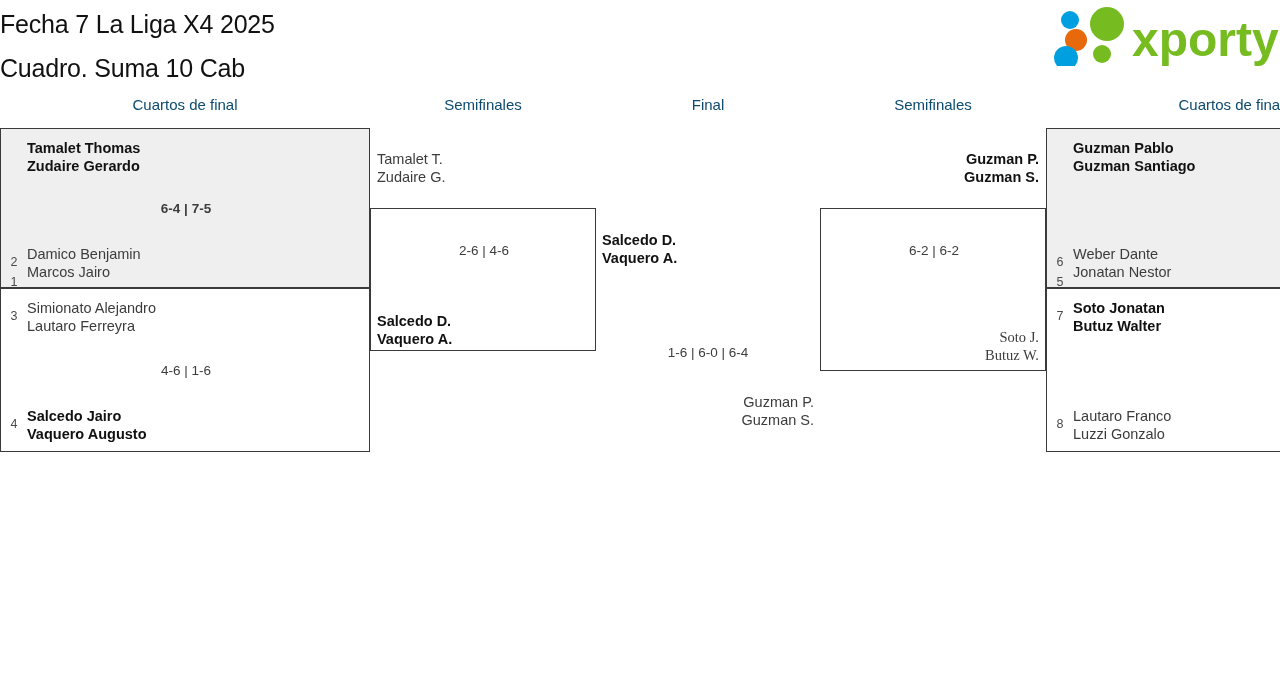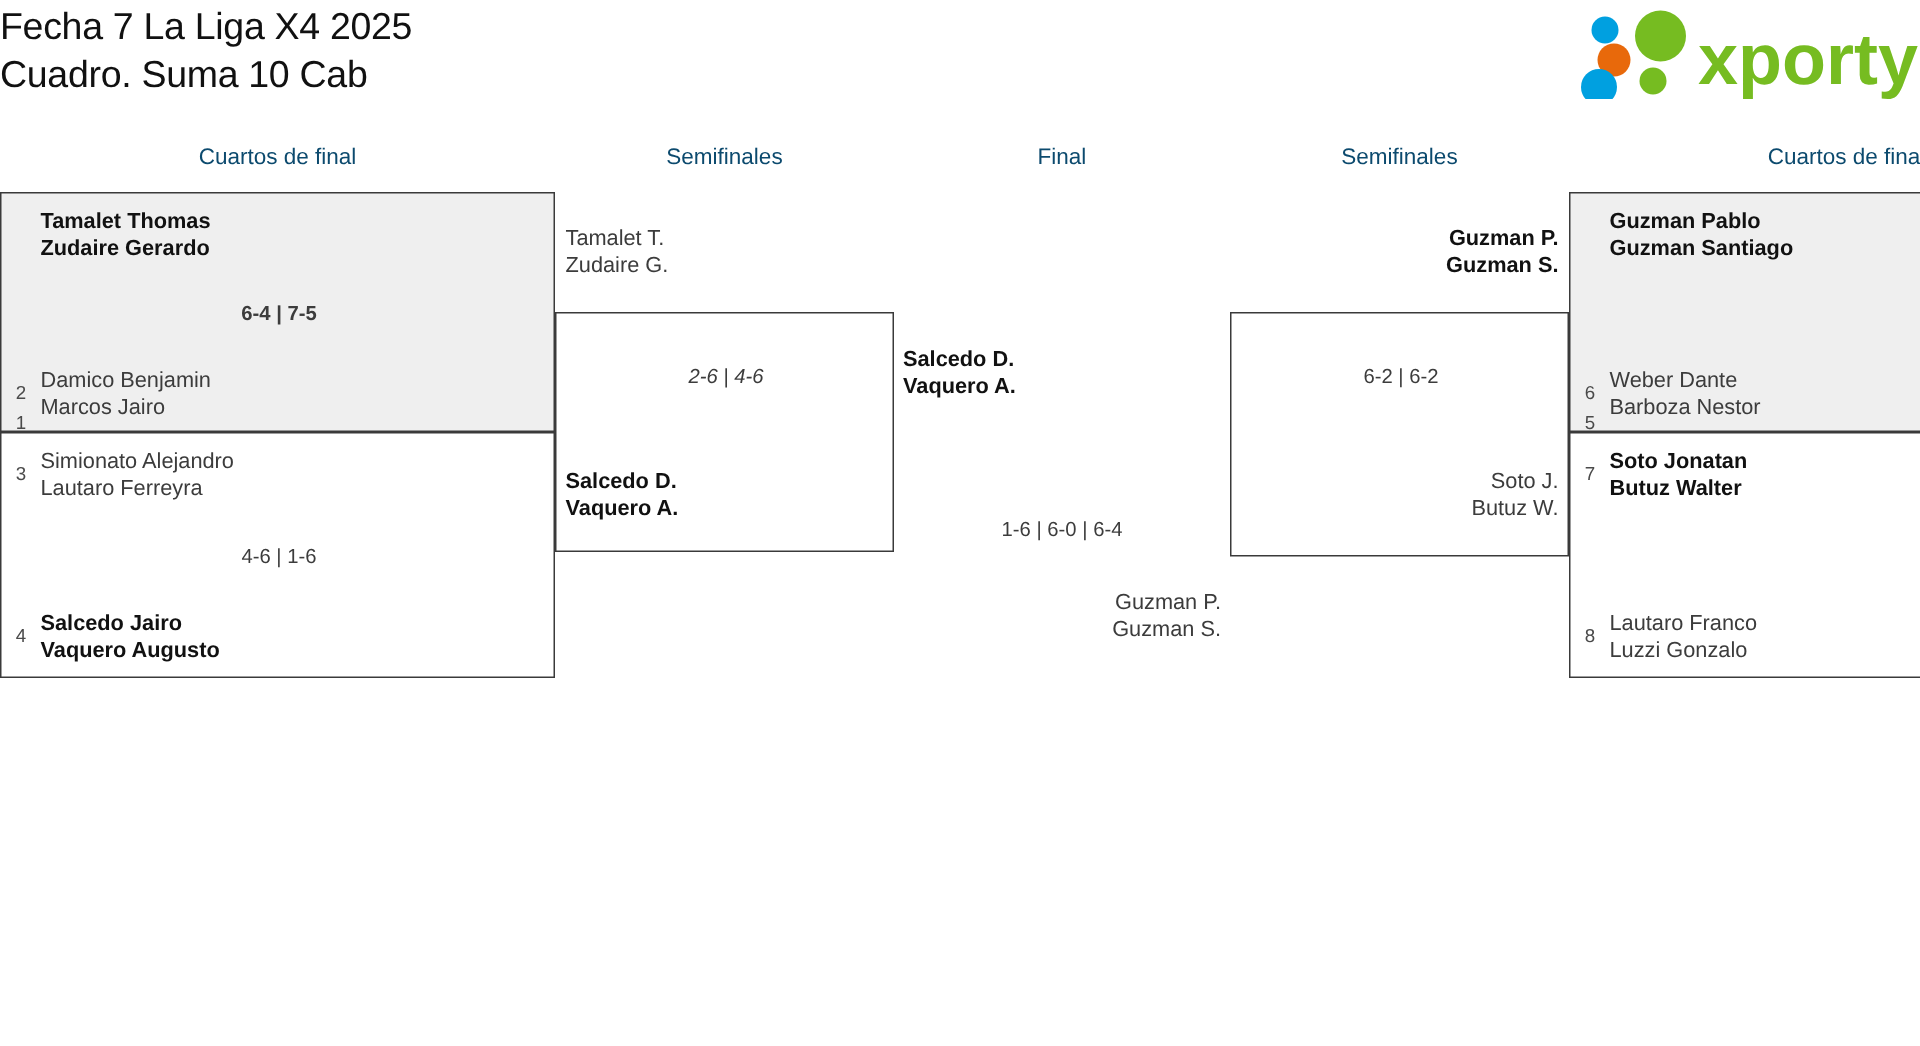--- a/index.html
+++ b/index.html
@@ -8,21 +8,21 @@
     background:#ffffff;
     font-family:"Liberation Sans","DejaVu Sans",sans-serif;
     color:#1a1a1a;
     overflow:hidden;
     position:relative;
   }
   
   #header{position:absolute;left:0;top:0;width:1280px;height:88px;}
   #title{
     position:absolute;left:0;top:2px;width:760px;
-    font-size:25px;line-height:32px;font-weight:400;color:#111;
+    font-size:25px;line-height:44px;font-weight:400;color:#111;
     letter-spacing:-0.2px;white-space:pre-line;
   }
   #logo{position:absolute;right:0;top:6px;width:230px;height:60px;}
   
   .round-head{
     position:absolute;top:96px;
     font-size:15px;color:#0c4a6e;text-align:center;font-weight:400;
   }
   
   .box{position:absolute;box-sizing:border-box;border:1px solid #3a3a3a;}
@@ -91,21 +91,21 @@
     <span class="ln">Lautaro Ferreyra</span>
   </div>
   <div class="score" style="left:0;top:74px;width:370px;text-align:center;">4-6 | 1-6</div>
   <span class="seed" style="left:4px;top:128px;">4</span>
   <div class="team al winner" style="left:26px;top:118px;">
     <span class="ln">Salcedo Jairo</span>
     <span class="ln">Vaquero Augusto</span>
   </div>
 </div>
 
-<div class="box white" style="left:370px;top:208px;width:226px;height:160px;font-style:italic;">
+<div class="box white" style="left:370px;top:208px;width:226px;height:143px;">
   <div class="score" style="left:0;top:34px;width:226px;text-align:center;">2-6 | 4-6</div>
 </div>
 <div class="team al loser" style="left:377px;top:150px;width:210px;">
   <span class="ln">Tamalet T.</span>
   <span class="ln">Zudaire G.</span>
 </div>
 <div class="team al winner" style="left:377px;top:312px;width:210px;">
   <span class="ln">Salcedo D.</span>
   <span class="ln">Vaquero A.</span>
 </div>
@@ -120,36 +120,36 @@
   <span class="ln">Guzman S.</span>
 </div>
 
 <div class="box white" style="left:820px;top:208px;width:226px;height:163px;">
   <div class="score" style="left:0;top:34px;width:226px;text-align:center;">6-2 | 6-2</div>
 </div>
 <div class="team ar winner" style="left:820px;top:150px;width:219px;">
   <span class="ln">Guzman P.</span>
   <span class="ln">Guzman S.</span>
 </div>
-<div class="team ar loser" style="left:820px;top:312px;width:219px;">
+<div class="team ar loser" style="left:820px;top:328px;width:219px;font-family:Liberation Serif, serif;">
   <span class="ln">Soto J.</span>
   <span class="ln">Butuz W.</span>
 </div>
 
 <div class="box gray" style="left:1046px;top:128px;width:370px;height:160px;">
   <span class="seed" style="left:4px;top:146px;">5</span>
   <div class="team al winner" style="left:26px;top:10px;">
     <span class="ln">Guzman Pablo</span>
     <span class="ln">Guzman Santiago</span>
   </div>
   <div class="score" style="left:0;top:72px;width:356px;text-align:right;">2-6 | 6-0 | 6-4</div>
   <span class="seed" style="left:4px;top:126px;">6</span>
   <div class="team al loser" style="left:26px;top:116px;">
     <span class="ln">Weber Dante</span>
-    <span class="ln">Barboza Nestor</span>
+    <span class="ln">Jonatan Nestor</span>
   </div>
 </div>
 
 <div class="box white" style="left:1046px;top:288px;width:370px;height:164px;">
   <span class="seed" style="left:4px;top:20px;">7</span>
   <div class="team al winner" style="left:26px;top:10px;">
     <span class="ln">Soto Jonatan</span>
     <span class="ln">Butuz Walter</span>
   </div>
   <div class="score" style="left:0;top:74px;width:356px;text-align:right;">6-2 | 2-6 | 6-2</div>

